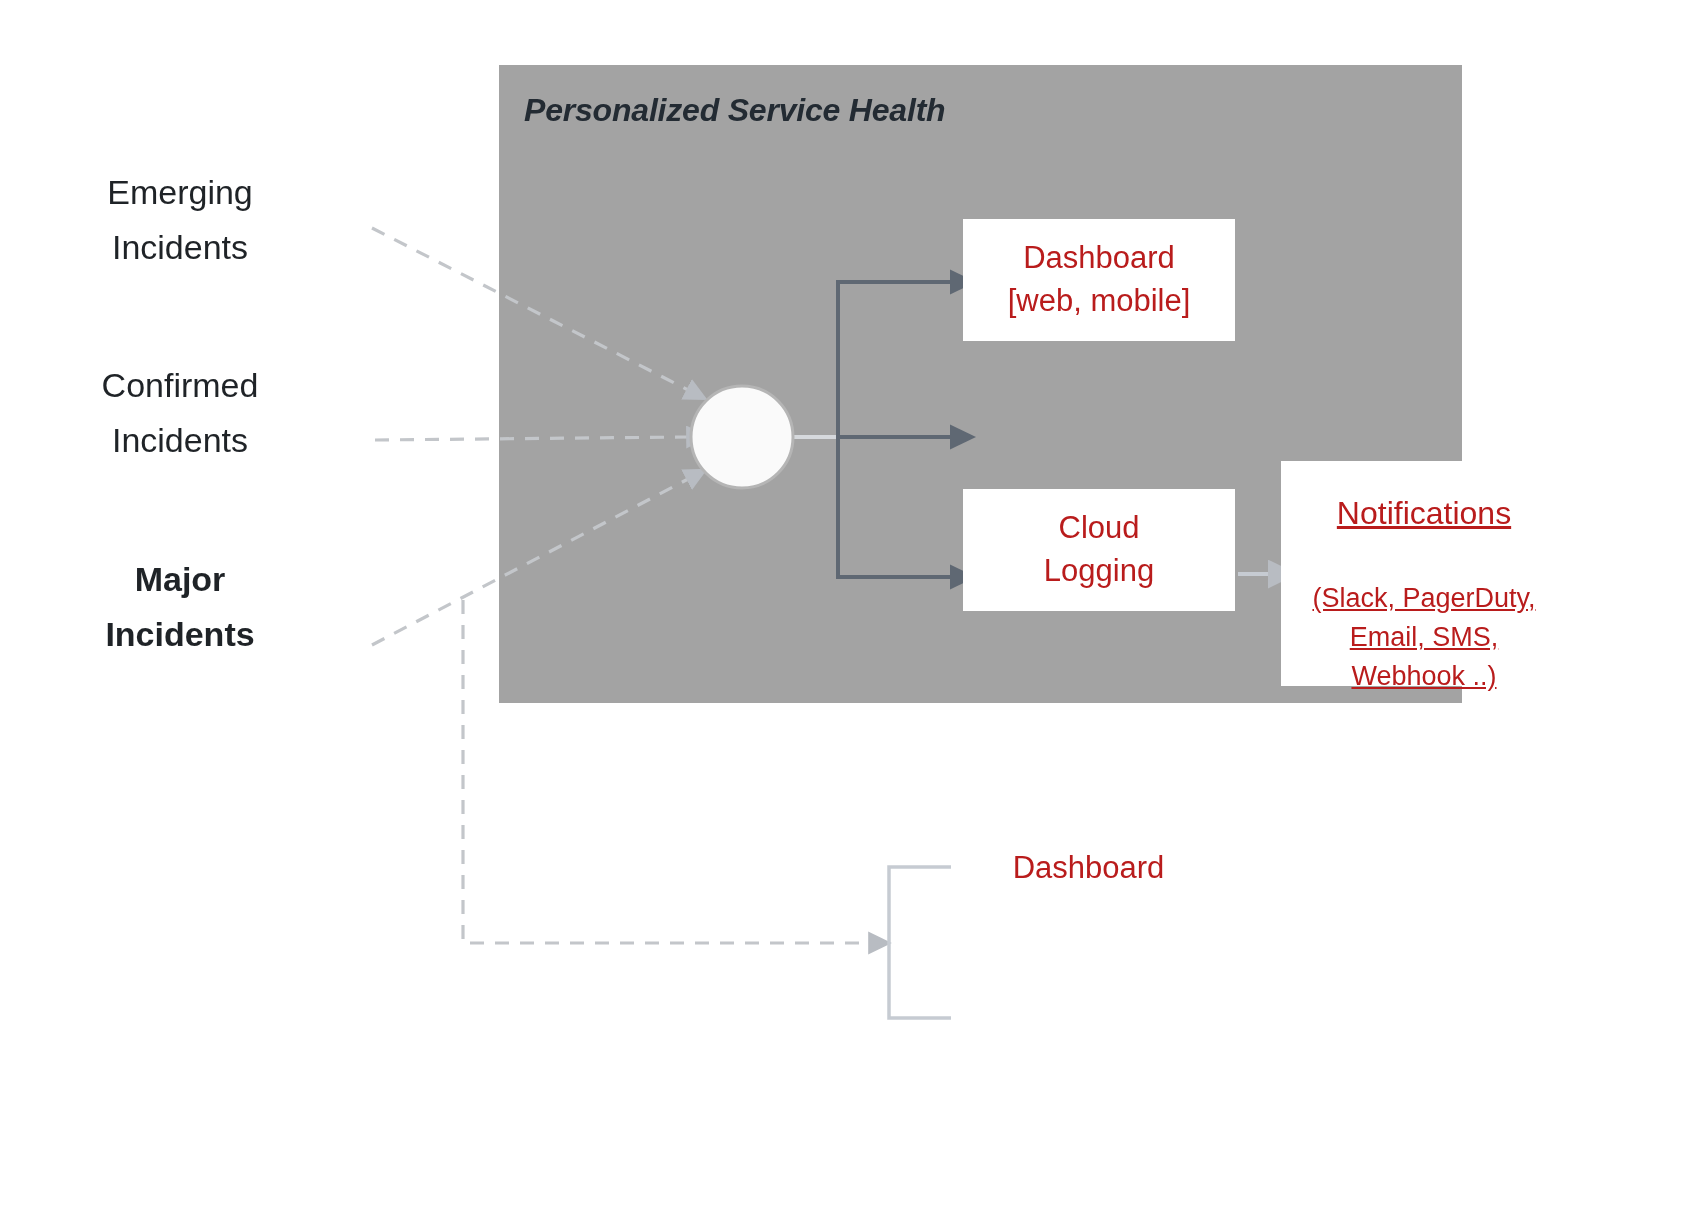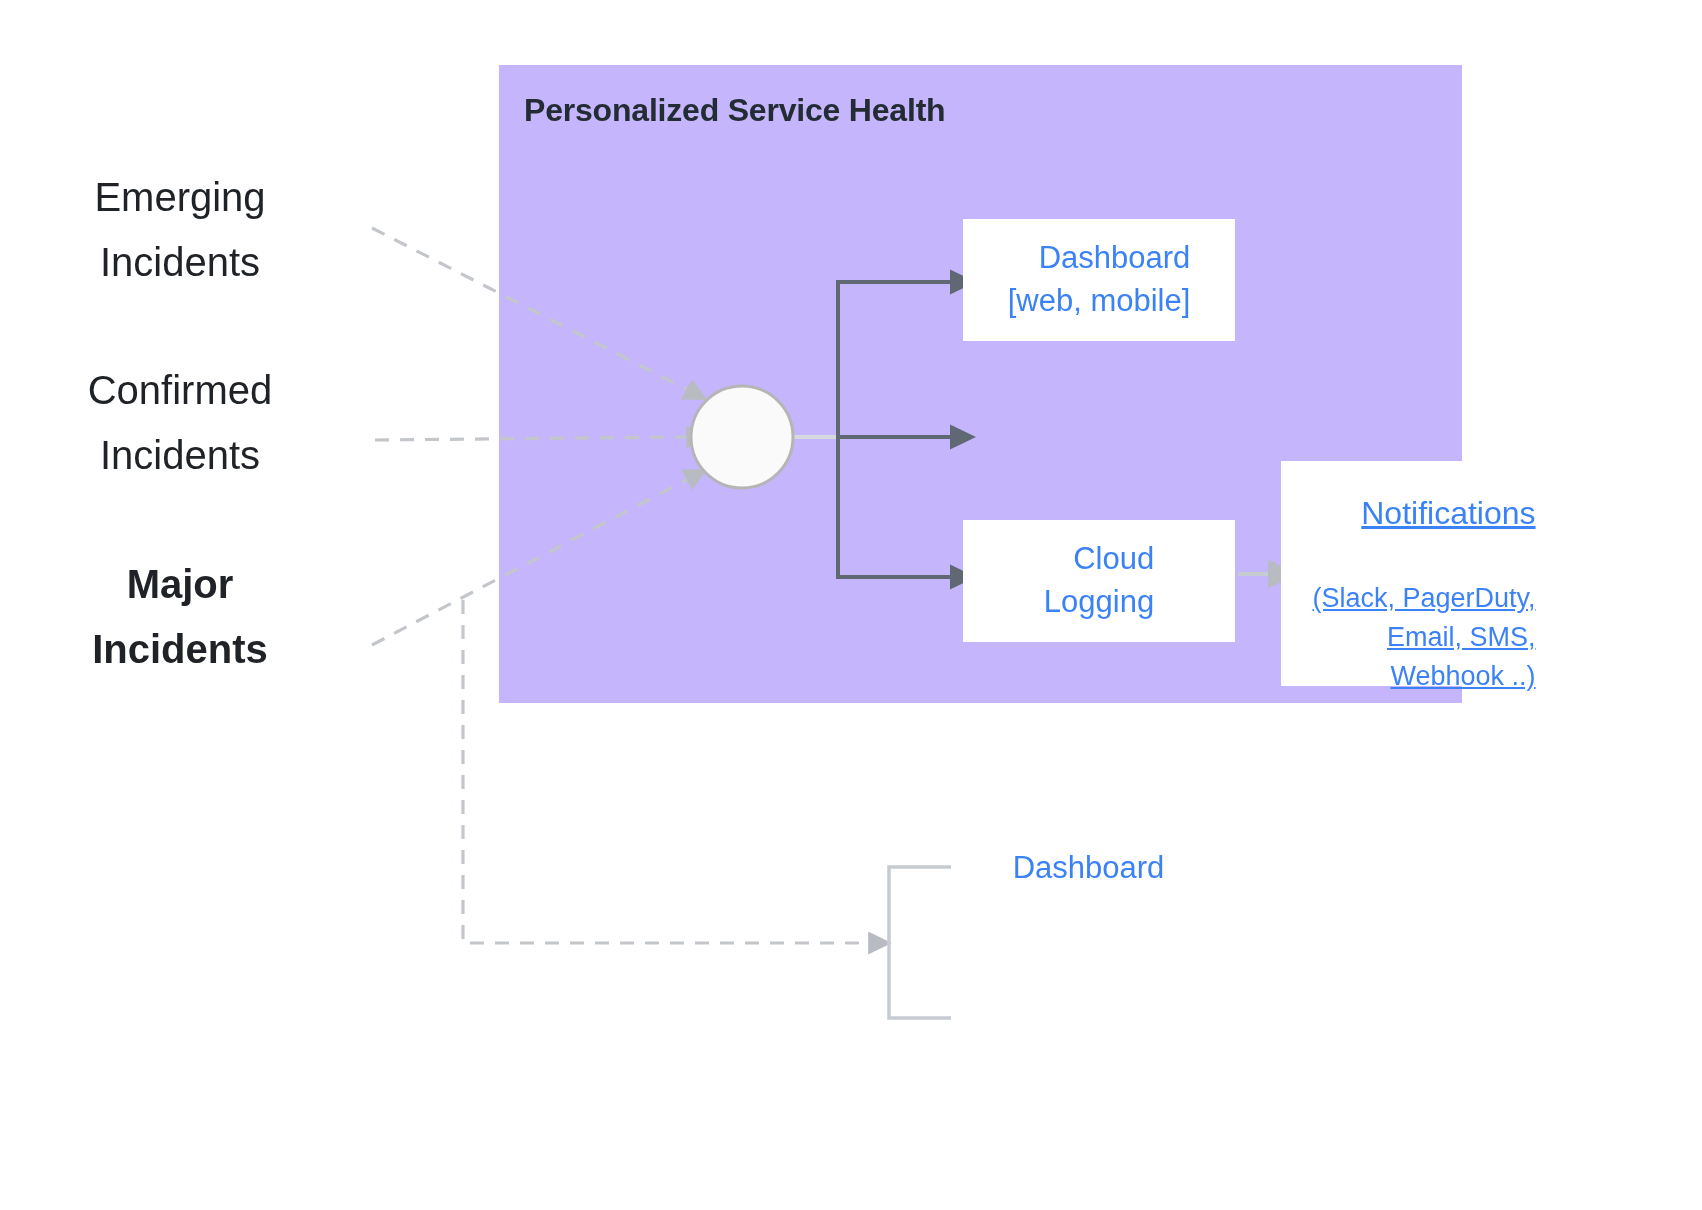--- a/index.html
+++ b/index.html
@@ -21,21 +21,22 @@
   
   .panel {
     position: absolute;
     box-sizing: border-box;
   }
   #panel-personalized {
     left: 499px;
     top: 65px;
     width: 963px;
     height: 638px;
-    background: #c4b5fd;
+    background: #a3a3a3;
+    font-style: italic;
   }
   #panel-cloud {
     left: 499px;
     top: 727px;
     width: 1088px;
     height: 400px;
     background: #dce7d4;
   }
   .panel-title {
     position: absolute;
@@ -45,46 +46,46 @@
     font-weight: bold;
     color: #232b33;
     letter-spacing: -0.2px;
     white-space: nowrap;
   }
   
   .src-label {
     position: absolute;
     width: 300px;
     text-align: center;
-    font-size: 40px;
+    font-size: 34px;
     line-height: 1.62;
     color: #1f2327;
     white-space: pre-line;
   }
   #src-emerging { left: 30px; top: 165px; }
   #src-confirmed { left: 30px; top: 358px; }
   #src-major { left: 30px; top: 552px; font-weight: bold; }
 
   
   .node {
     position: absolute;
     background: #ffffff;
     display: flex;
     align-items: center;
     justify-content: center;
-    text-align: right;
+    text-align: center;
     box-sizing: border-box;
     font-size: 31px;
     line-height: 1.38;
-    color: #3b82f6;
+    color: #b91c1c;
     white-space: pre-line;
   }
   #node-dashboard-web { left: 963px; top: 219px; width: 272px; height: 122px; }
   #node-api          { left: 963px; top: 380px; width: 272px; height: 122px; }
-  #node-cloud-logging{ left: 963px; top: 520px; width: 272px; height: 122px; }
+  #node-cloud-logging{ left: 963px; top: 489px; width: 272px; height: 122px; }
   #node-notifications{
     left: 1281px; top: 461px; width: 286px; height: 225px;
     font-size: 27px; line-height: 1.45; text-decoration: underline;
   }
   #node-notifications .nt-title { font-size: 32px; display:block; margin-bottom: 4px;}
   #node-cs-dashboard { left: 951px; top: 807px; width: 275px; height: 122px; }
   #node-rss          { left: 951px; top: 956px; width: 275px; height: 122px; }
 
   
   #wires {

